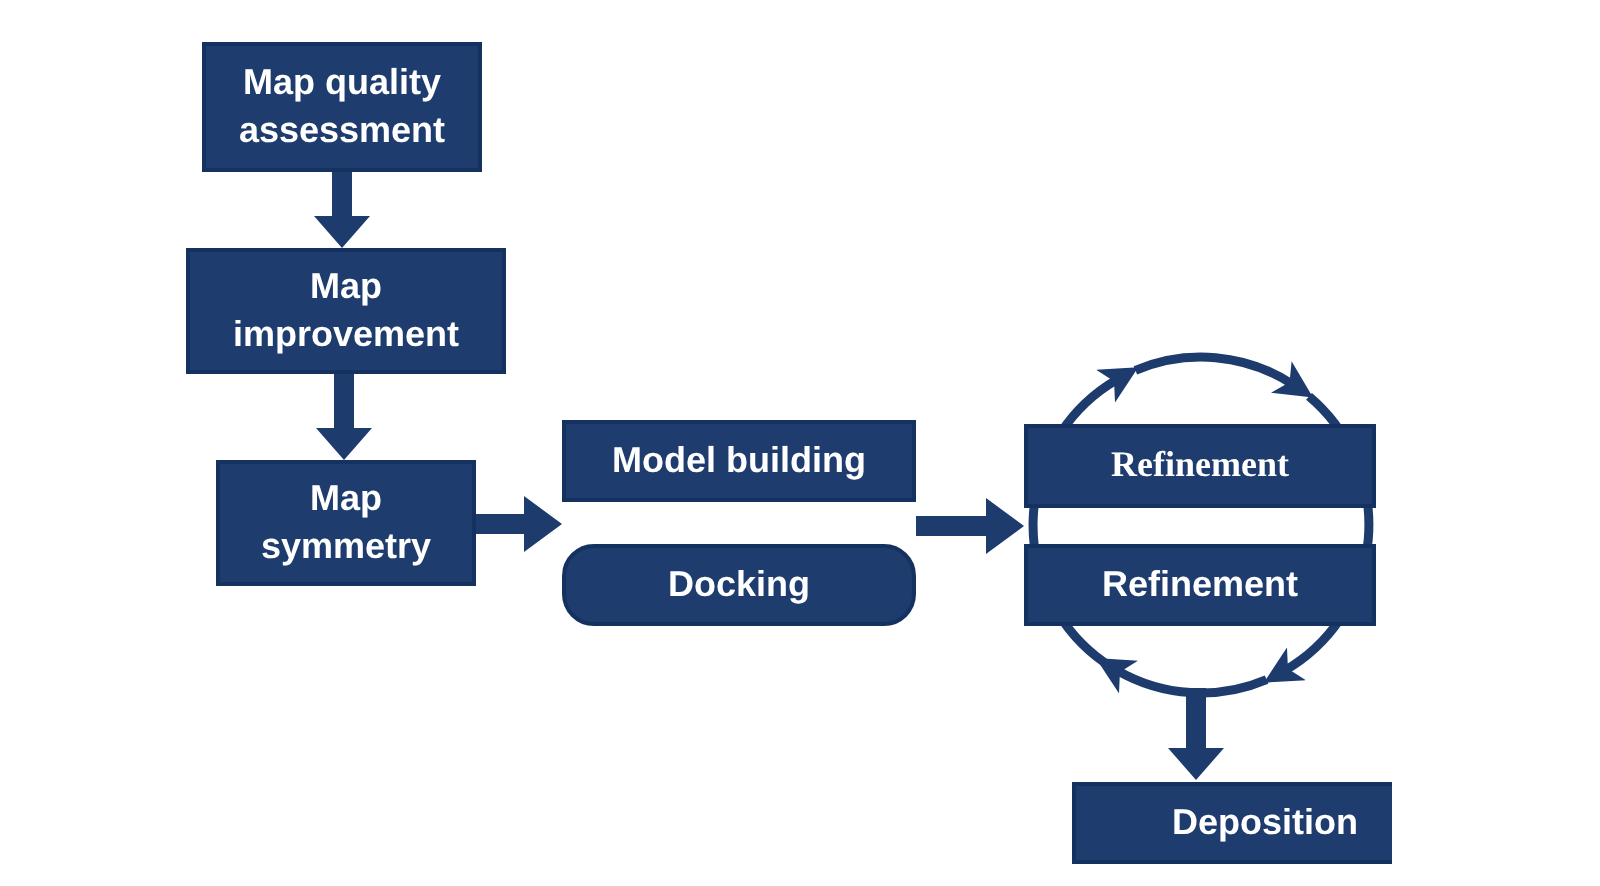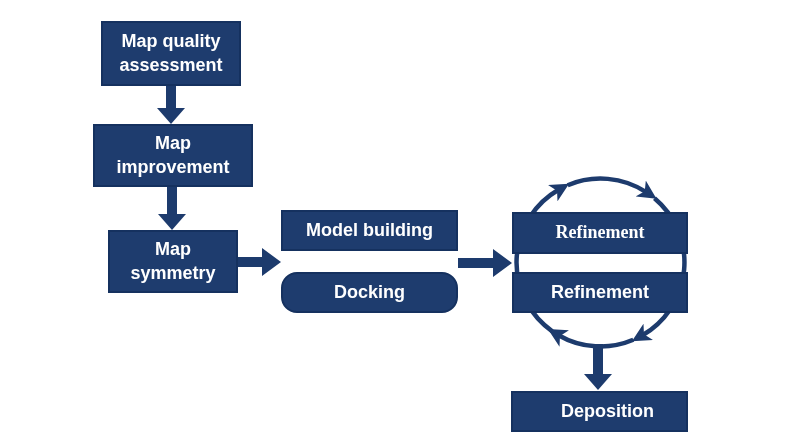--- a/index.html
+++ b/index.html
@@ -39,21 +39,21 @@
     white-space: pre-line;
     z-index: 1;
   }
   .b-quality     { left: 101px; top:  21px; width: 140px; height: 65px; }
   .b-improvement { left:  93px; top: 124px; width: 160px; height: 63px; }
   .b-symmetry    { left: 108px; top: 230px; width: 130px; height: 63px; }
   .b-modelbuild  { left: 281px; top: 210px; width: 177px; height: 41px; }
   .b-docking     { left: 281px; top: 272px; width: 177px; height: 41px; border-radius: 16px; }
   .b-refinement  { left: 512px; top: 212px; width: 176px; height: 42px; font-family: Liberation Serif, serif; }
   .b-validation  { left: 512px; top: 272px; width: 176px; height: 41px; }
-  .b-deposition  { left: 511px; top: 391px; width: 177px; height: 41px; padding-left: 16px; }
+  .b-deposition  { left: 536px; top: 391px; width: 177px; height: 41px; padding-left: 16px; }
 </style>
 </head>
 <body>
 
 <div class="canvas">
 
   <svg class="layer" viewBox="0 0 800 443" aria-hidden="true">
     <defs>
       <marker id="ah" viewBox="0 0 10 10" refX="3.5" refY="5" markerWidth="4.2" markerHeight="4.2" orient="auto">
         <path d="M0,0 L10,5 L0,10 L2.6,5 Z" fill="#1d3b6d"></path>

